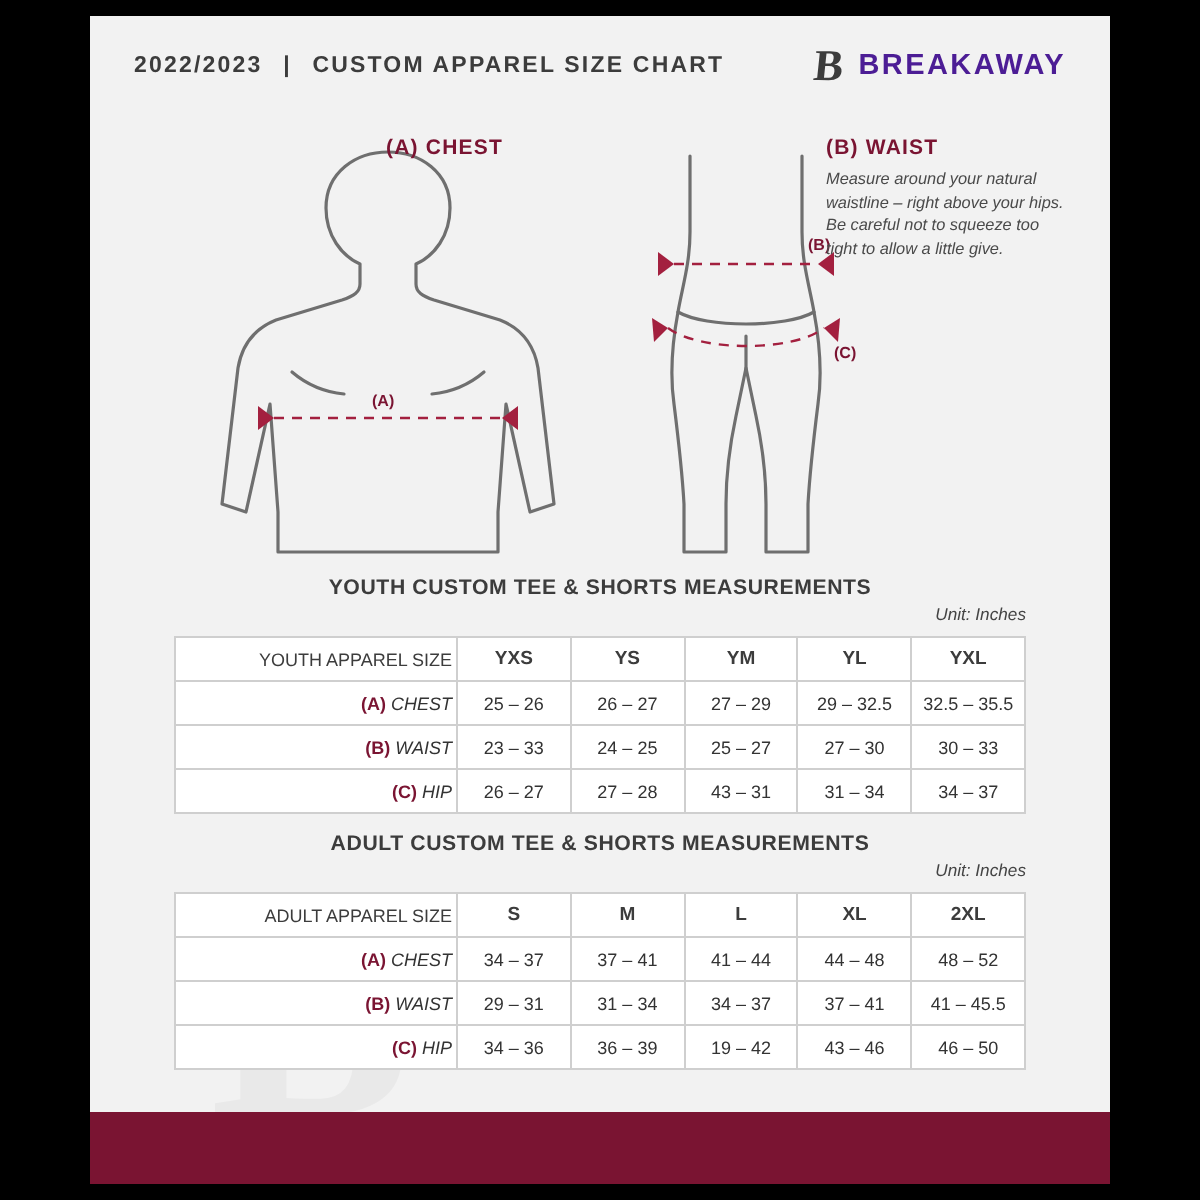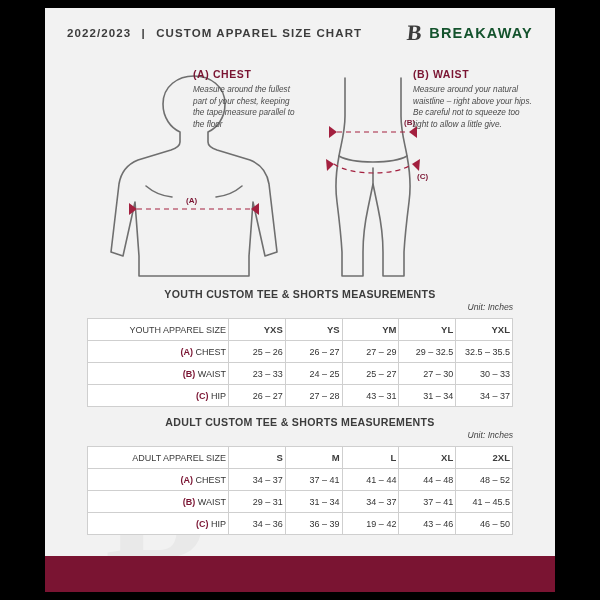--- a/index.html
+++ b/index.html
@@ -73,21 +73,21 @@
     font-size: 22px;
     font-weight: bold;
     color: #3c3c3c;
     line-height: 1;
     transform: skewX(-6deg);
   }
   .brand-name {
     font-size: 14.5px;
     font-weight: bold;
     letter-spacing: 1.2px;
-    color: #14532d;
+    color: #4c1d95;
   }
 
   
   .diagram {
     position: absolute;
     left: 0;
     top: 48px;
     width: 510px;
     height: 222px;
   }
@@ -142,36 +142,36 @@
     border-collapse: collapse;
     width: 100%;
     background: #fff;
     table-layout: fixed;
   }
   th, td {
     border: 1px solid #cfcfcf;
     height: 21px;
     font-size: 9px;
     color: #333;
-    text-align: right;
+    text-align: center;
     padding: 0 2px;
   }
   th.rowhead, td.rowhead {
     text-align: right;
     padding-left: 10px;
     width: 128px;
   }
   th {
     font-weight: normal;
     font-size: 9px;
     color: #3c3c3c;
   }
   th.colhead { font-weight: bold; font-size: 9.5px; }
   td.rowhead .lbl { color: #7a1432; font-weight: bold; }
-  td.rowhead .nm { color: #333; }
+  td.rowhead .nm { color: #333; font-style: italic; }
 
   .footer-bar {
     position: absolute;
     left: 0;
     bottom: 0;
     width: 510px;
     height: 36px;
     background: #7a1432;
   }
   svg { display: block; }
@@ -230,21 +230,20 @@
         <path d="M289 108 l-8 -5 l1 12 Z" fill="#a3203f"></path>
         <path d="M367 108 l8 -5 l-1 12 Z" fill="#a3203f"></path>
       </svg>
 
       <div class="tag" style="left:141px; top:140px;">(A)</div>
       <div class="tag" style="left:359px; top:62px;">(B)</div>
       <div class="tag" style="left:372px; top:116px;">(C)</div>
 
       <div class="note note-chest">
         <div class="note-title">(A) CHEST</div>
-        <div class="note-body">Measure around the fullest part of your chest, keeping the tape measure parallel to the floor</div>
       </div>
 
       <div class="note note-waist">
         <div class="note-title">(B) WAIST</div>
         <div class="note-body">Measure around your natural waistline – right above your hips. Be careful not to squeeze too tight to allow a little give.</div>
       </div>
 
     </div>
 
     <div class="table-block tb-youth">

